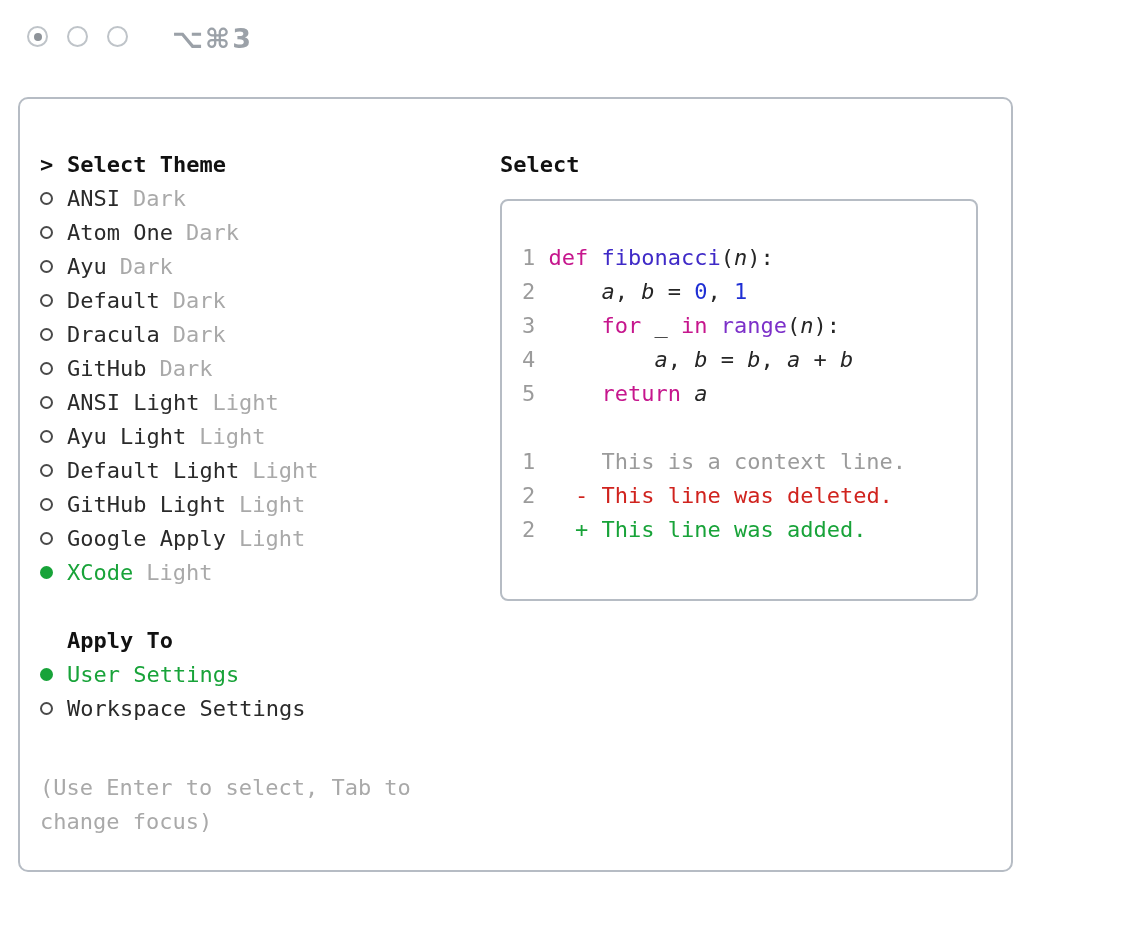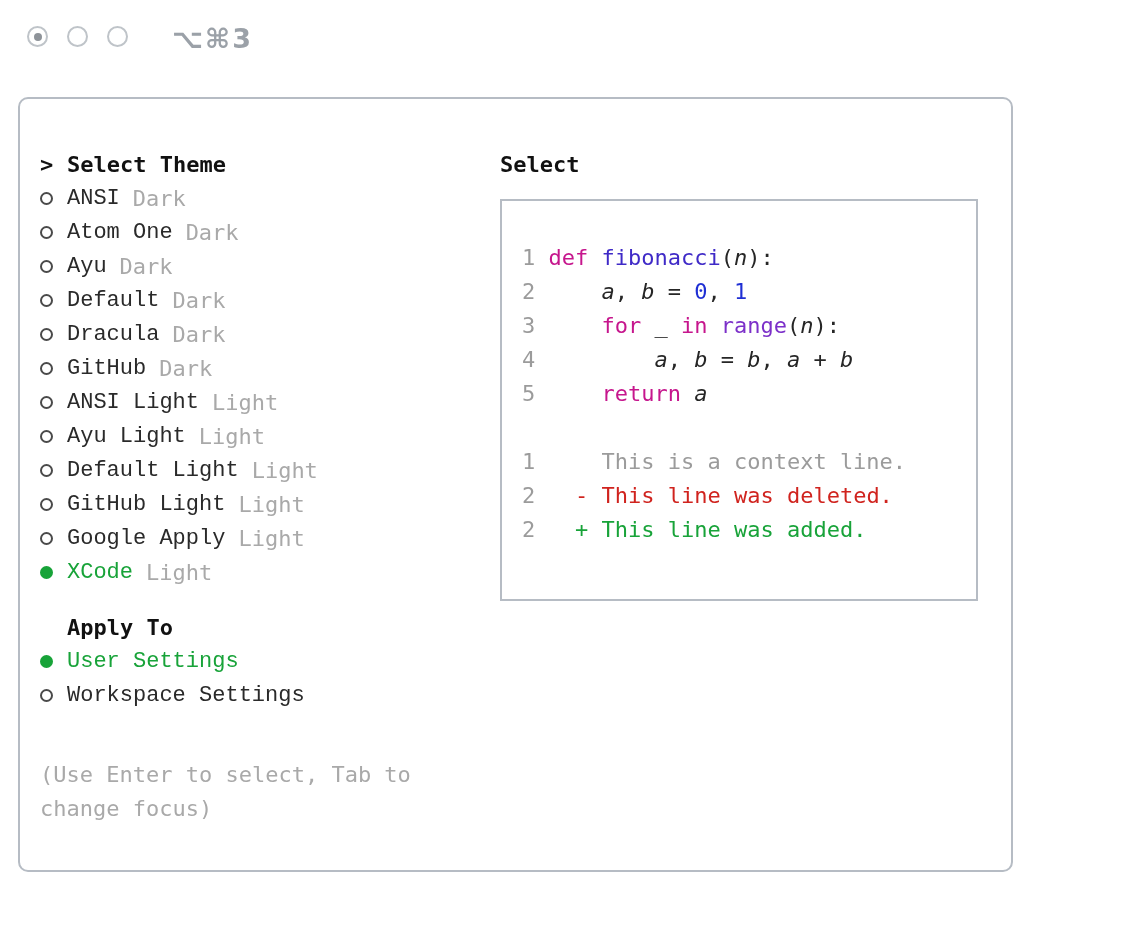--- a/index.html
+++ b/index.html
@@ -24,31 +24,31 @@
     padding:48px 0 0 20px; display:flex; background:#fff;
   }
   .left { width:460px; flex:none; }
   .right { flex:1; }
   .row { display:flex; align-items:center; height:34px; font-size:22px; }
   .marker-col { width:27px; flex:none; display:flex; align-items:center; }
   .prompt { font-weight:bold; color:#111; }
   .heading { font-weight:bold; color:#111; }
   .circle { width:13px; height:13px; border:2px solid #4a4a4a; border-radius:50%; display:inline-block; background:transparent; }
   .circle.filled { background:var(--green,#18a339); border-color:var(--green,#18a339); }
-  .tname { color:#2a2a2a;font-family:Liberation Mono, monospace; }
+  .tname { color:#2a2a2a; }
   .theme-row.selected .tname, .apply-row.selected .tname { color:var(--green,#18a339); }
   .variant { color:var(--gray-label,#a9a9a9); margin-left:13px; }
-  .apply-title { margin-top:21px; }
+  .apply-title { margin-top:34px; }
   .hint {
     margin-top:46px; width:430px; color:var(--gray-label,#a9a9a9);
     font-size:22px; line-height:34px;
   }
   .preview-box {
     margin-top:18px; width:478px; height:402px;
-    border:2px solid var(--border,#b6bcc4); border-radius:0;
+    border:2px solid var(--border,#b6bcc4); border-radius:8px;
     padding:40px 18px 0 20px; background:#fff;
   }
   .code { font-size:22px; line-height:34px; white-space:pre; }
   .code-line { height:34px; white-space:pre; }
   .gutter { color:var(--gray-gutter,#9b9b9b); margin-right:1ch; }
   .plain { color:#262626; }
   .kw   { color:var(--kw,#c6168d); }
   .fn   { color:var(--fn,#3f2ac7); }
   .fn2  { color:var(--fn2,#7c30c9); }
   .num  { color:var(--numlit,#1f2fd4); }

